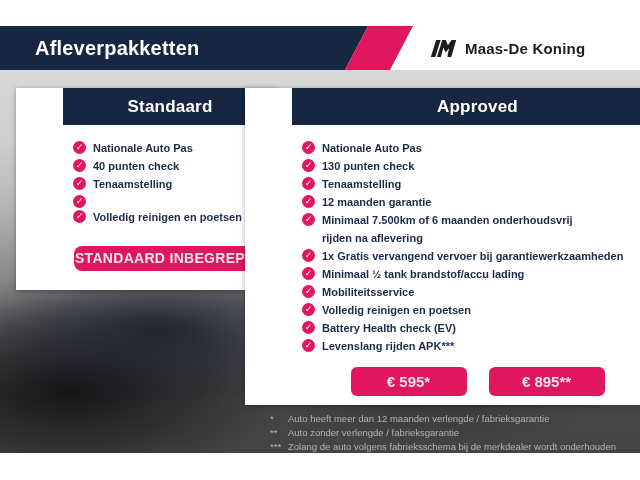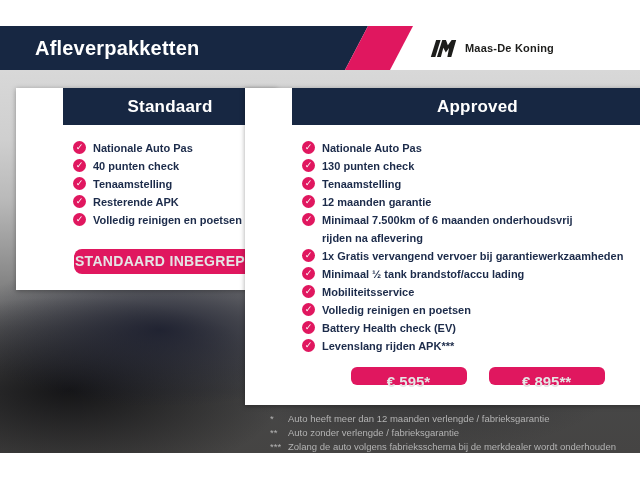--- a/index.html
+++ b/index.html
@@ -22,21 +22,21 @@
     clip-path:polygon(23px 0,68px 0,45px 44px,0 44px);
   }
   .page-title{
     position:absolute;left:35px;top:0;height:44px;line-height:44px;
     color:#ffffff;font-size:20px;font-weight:bold;letter-spacing:.2px;
   }
   .brand{
     position:absolute;left:430px;top:0;height:44px;
     display:flex;align-items:center;gap:8px;
   }
-  .brand-text{color:#1d1d1b;font-size:11px;font-weight:800;letter-spacing:.2px;}
+  .brand-text{color:#1d1d1b;font-size:15px;font-weight:800;letter-spacing:.2px;}
   
   .photo-bg{
     position:absolute;left:0;top:70px;width:640px;height:383px;
     background:
       radial-gradient(ellipse 280px 110px at 160px 260px, rgba(24,27,44,.85), rgba(24,27,44,0) 70%),
       radial-gradient(ellipse 300px 130px at 70px 320px, rgba(12,12,14,.85), rgba(12,12,14,0) 72%),
       radial-gradient(ellipse 280px 120px at 430px 300px, rgba(30,30,34,.45), rgba(30,30,34,0) 70%),
       linear-gradient(180deg,#d8d8d8 0%,#cfcfcf 18%,#b9b9b9 34%,#8e8e8e 52%,#636363 68%,#474747 84%,#454443 100%);
   }
   
@@ -66,21 +66,21 @@
     background:#e0175f;color:#e5e5e5;border:none;font-weight:bold;
     font-family:inherit;cursor:pointer;
   }
   .included-button{
     display:block;margin:20px auto 0 auto;width:192px;height:25px;
     border-radius:8px;font-size:14px;line-height:25px;text-align:center;
     letter-spacing:.3px;padding:0;
   }
   .price-row{display:flex;justify-content:center;gap:22px;margin-top:12px;}
   .price-button{
-    width:116px;height:18px;border-radius:6px;
+    width:116px;height:29px;border-radius:6px;
     font-size:15px;line-height:29px;text-align:center;padding:0;
   }
   
   .footnotes{position:absolute;left:270px;top:412px;}
   .footnote-row{display:flex;color:#b3b3b3;font-size:9.5px;line-height:14px;}
   .footnote-marker{width:18px;flex:none;}
 </style>
 </head>
 <body>
 
@@ -119,23 +119,20 @@
         </div>
       </div>
       <div class="check-row">
         <span class="check-icon">✓</span>
         <div class="check-text">
           <div>Tenaamstelling</div>
         </div>
       </div>
       <div class="check-row">
         <span class="check-icon">✓</span>
-        <div class="check-text">
-          <div>Resterende APK</div>
-        </div>
       </div>
       <div class="check-row">
         <span class="check-icon">✓</span>
         <div class="check-text">
           <div>Volledig reinigen en poetsen</div>
         </div>
       </div>
     </div>
   <button class="pill-button included-button">STANDAARD INBEGREPEN</button>
 </div>

